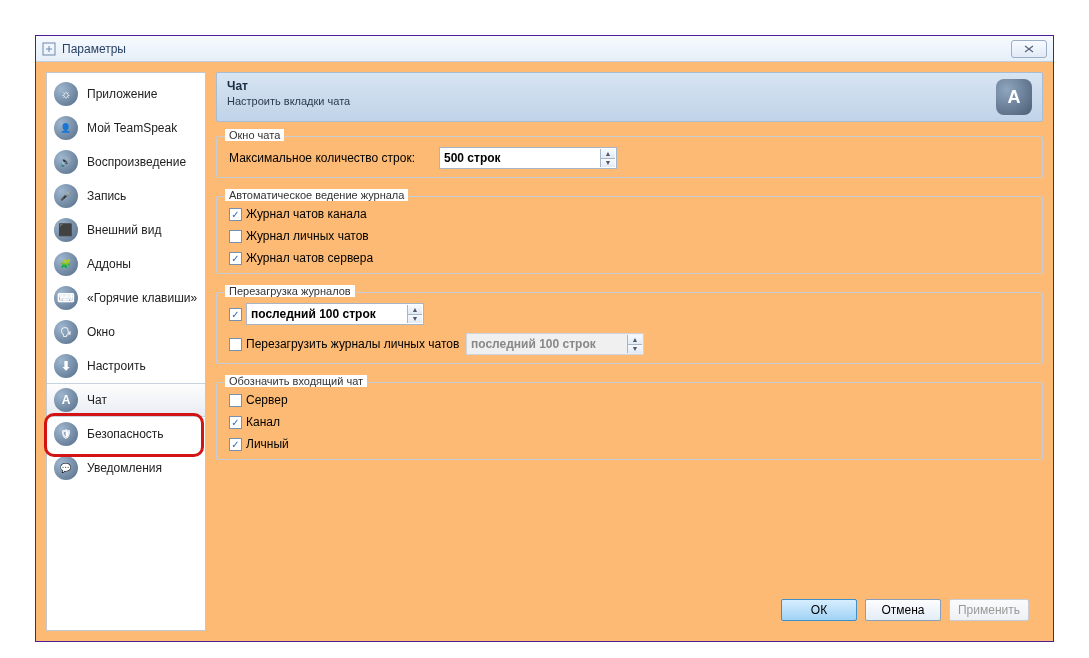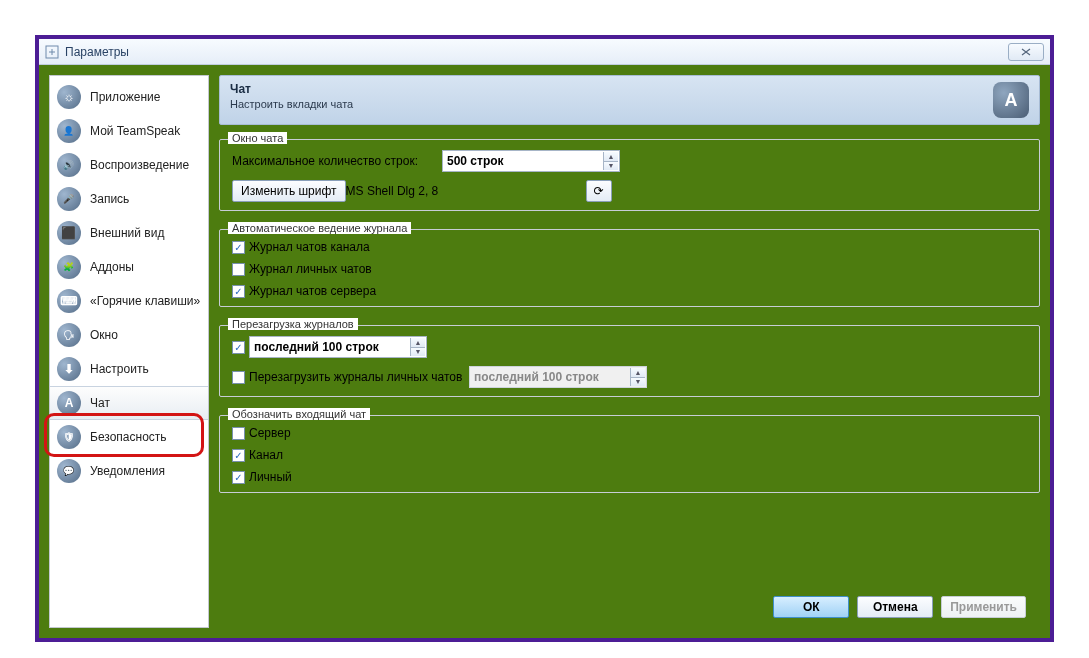--- a/index.html
+++ b/index.html
@@ -9,22 +9,22 @@
   background: #fff;
   color: #000;
   width: 1089px;
   height: 658px;
   position: relative;
 }
 .dialog {
   position: absolute;
   left: 35px; top: 35px;
   width: 1019px; height: 607px;
-  border: 4px solid #4c1d95;
-  background: #4d7c0f;
+  border: 1px solid #4c1d95;
+  background: #fdba74;
   display: flex;
   flex-direction: column;
 }
 .titlebar {
   height: 26px;
   background: linear-gradient(#f7fbff, #e6eef8);
   border-bottom: 1px solid #c0cdde;
   display: flex; align-items: center;
   padding: 0 6px;
   color: #2a4365;
@@ -161,21 +161,21 @@
   display:inline-flex; align-items:center; justify-content:center;
   font-size: 10px; color:#2a6bbd;
   margin-right: 4px;
   cursor: pointer;
 }
 .footer {
   display: flex; justify-content: flex-end; gap: 8px;
   padding: 8px 10px 10px 0;
   margin-right: 4px;
 }
-.footer .btn { min-width: 76px; justify-content:center;font-weight:bold; }
+.footer .btn { min-width: 76px; justify-content:center; }
 .btn.primary {
   border-color:#3f8fca;
   background: linear-gradient(#d7eeff,#a0d2f5);
 }
 .btn.disabled { color:#999; border-color:#c6cdd6; background:linear-gradient(#fafbfc,#eef1f4); }
 
 
 .sb-ico {
   width:24px;height:24px;border-radius:50%;
   background: radial-gradient(circle at 30% 30%, #9fb6cf, #546c87);
@@ -297,27 +297,20 @@
         <div class="row">
           <span style="width:210px;">Максимальное количество строк:</span>
           <div class="spinbox">
             <span>500 строк</span>
             <div class="spin-btns">
                 <div>▲</div>
                 <div>▼</div>
               </div>
           </div>
         </div>
-        <div class="row">
-          <button class="btn">Изменить шрифт</button>
-          <span style="flex:0 0 240px;">MS Shell Dlg 2, 8</span>
-          <button class="btn icon-btn" title="reset">
-            <span>⟳</span>
-          </button>
-        </div>
       </div>
 
       <div class="groupbox">
         <span class="legend">Автоматическое ведение журнала</span>
         <div class="row">
           <span class="checkbox">✓</span>
           <span>Журнал чатов канала</span>
         </div>
         <div class="row">
           <span class="checkbox"></span>

